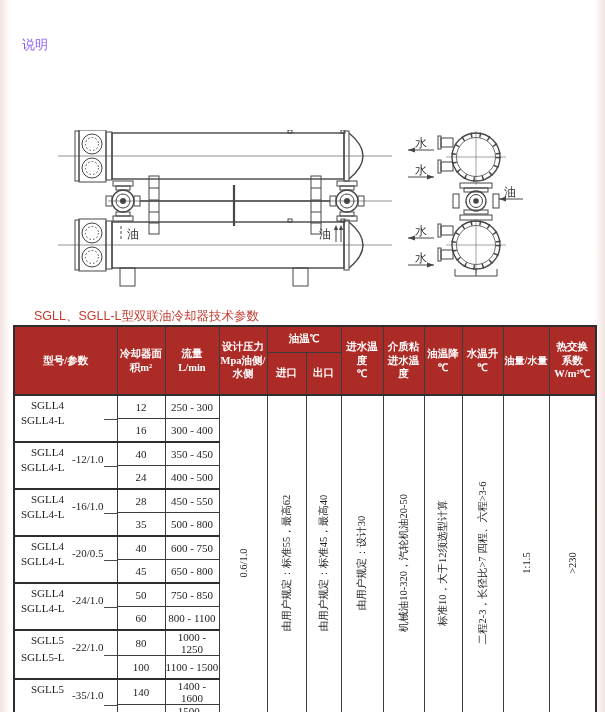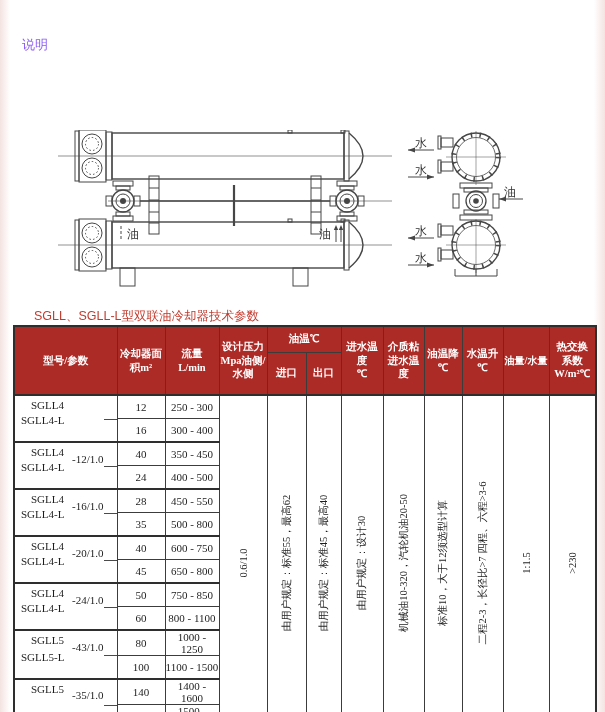--- a/index.html
+++ b/index.html
@@ -324,21 +324,21 @@
       </tr>
       <tr class="g2">
         <td>24</td>
         <td>400 - 500</td>
       </tr>
 
       <tr class="g">
         <td class="model-cell" rowspan="2">
           <div class="mc">
             <span class="m-top">SGLL4</span>
-            <span class="m-spec">-20/1.0</span>
+            <span class="m-spec">-20/0.5</span>
             <span class="m-bot">SGLL4-L</span>
             <i class="stub"></i>
           </div>
         </td>
         <td>28</td>
         <td>450 - 550</td>
       </tr>
       <tr class="g2">
         <td>35</td>
         <td>500 - 800</td>
@@ -358,21 +358,21 @@
       </tr>
       <tr class="g2">
         <td>45</td>
         <td>650 - 800</td>
       </tr>
 
       <tr class="g">
         <td class="model-cell" rowspan="2">
           <div class="mc">
             <span class="m-top">SGLL4</span>
-            <span class="m-spec">-43/1.0</span>
+            <span class="m-spec">-22/1.0</span>
             <span class="m-bot">SGLL4-L</span>
             <i class="stub"></i>
           </div>
         </td>
         <td>50</td>
         <td>750 - 850</td>
       </tr>
       <tr class="g2">
         <td>60</td>
         <td>800 - 1100</td>

